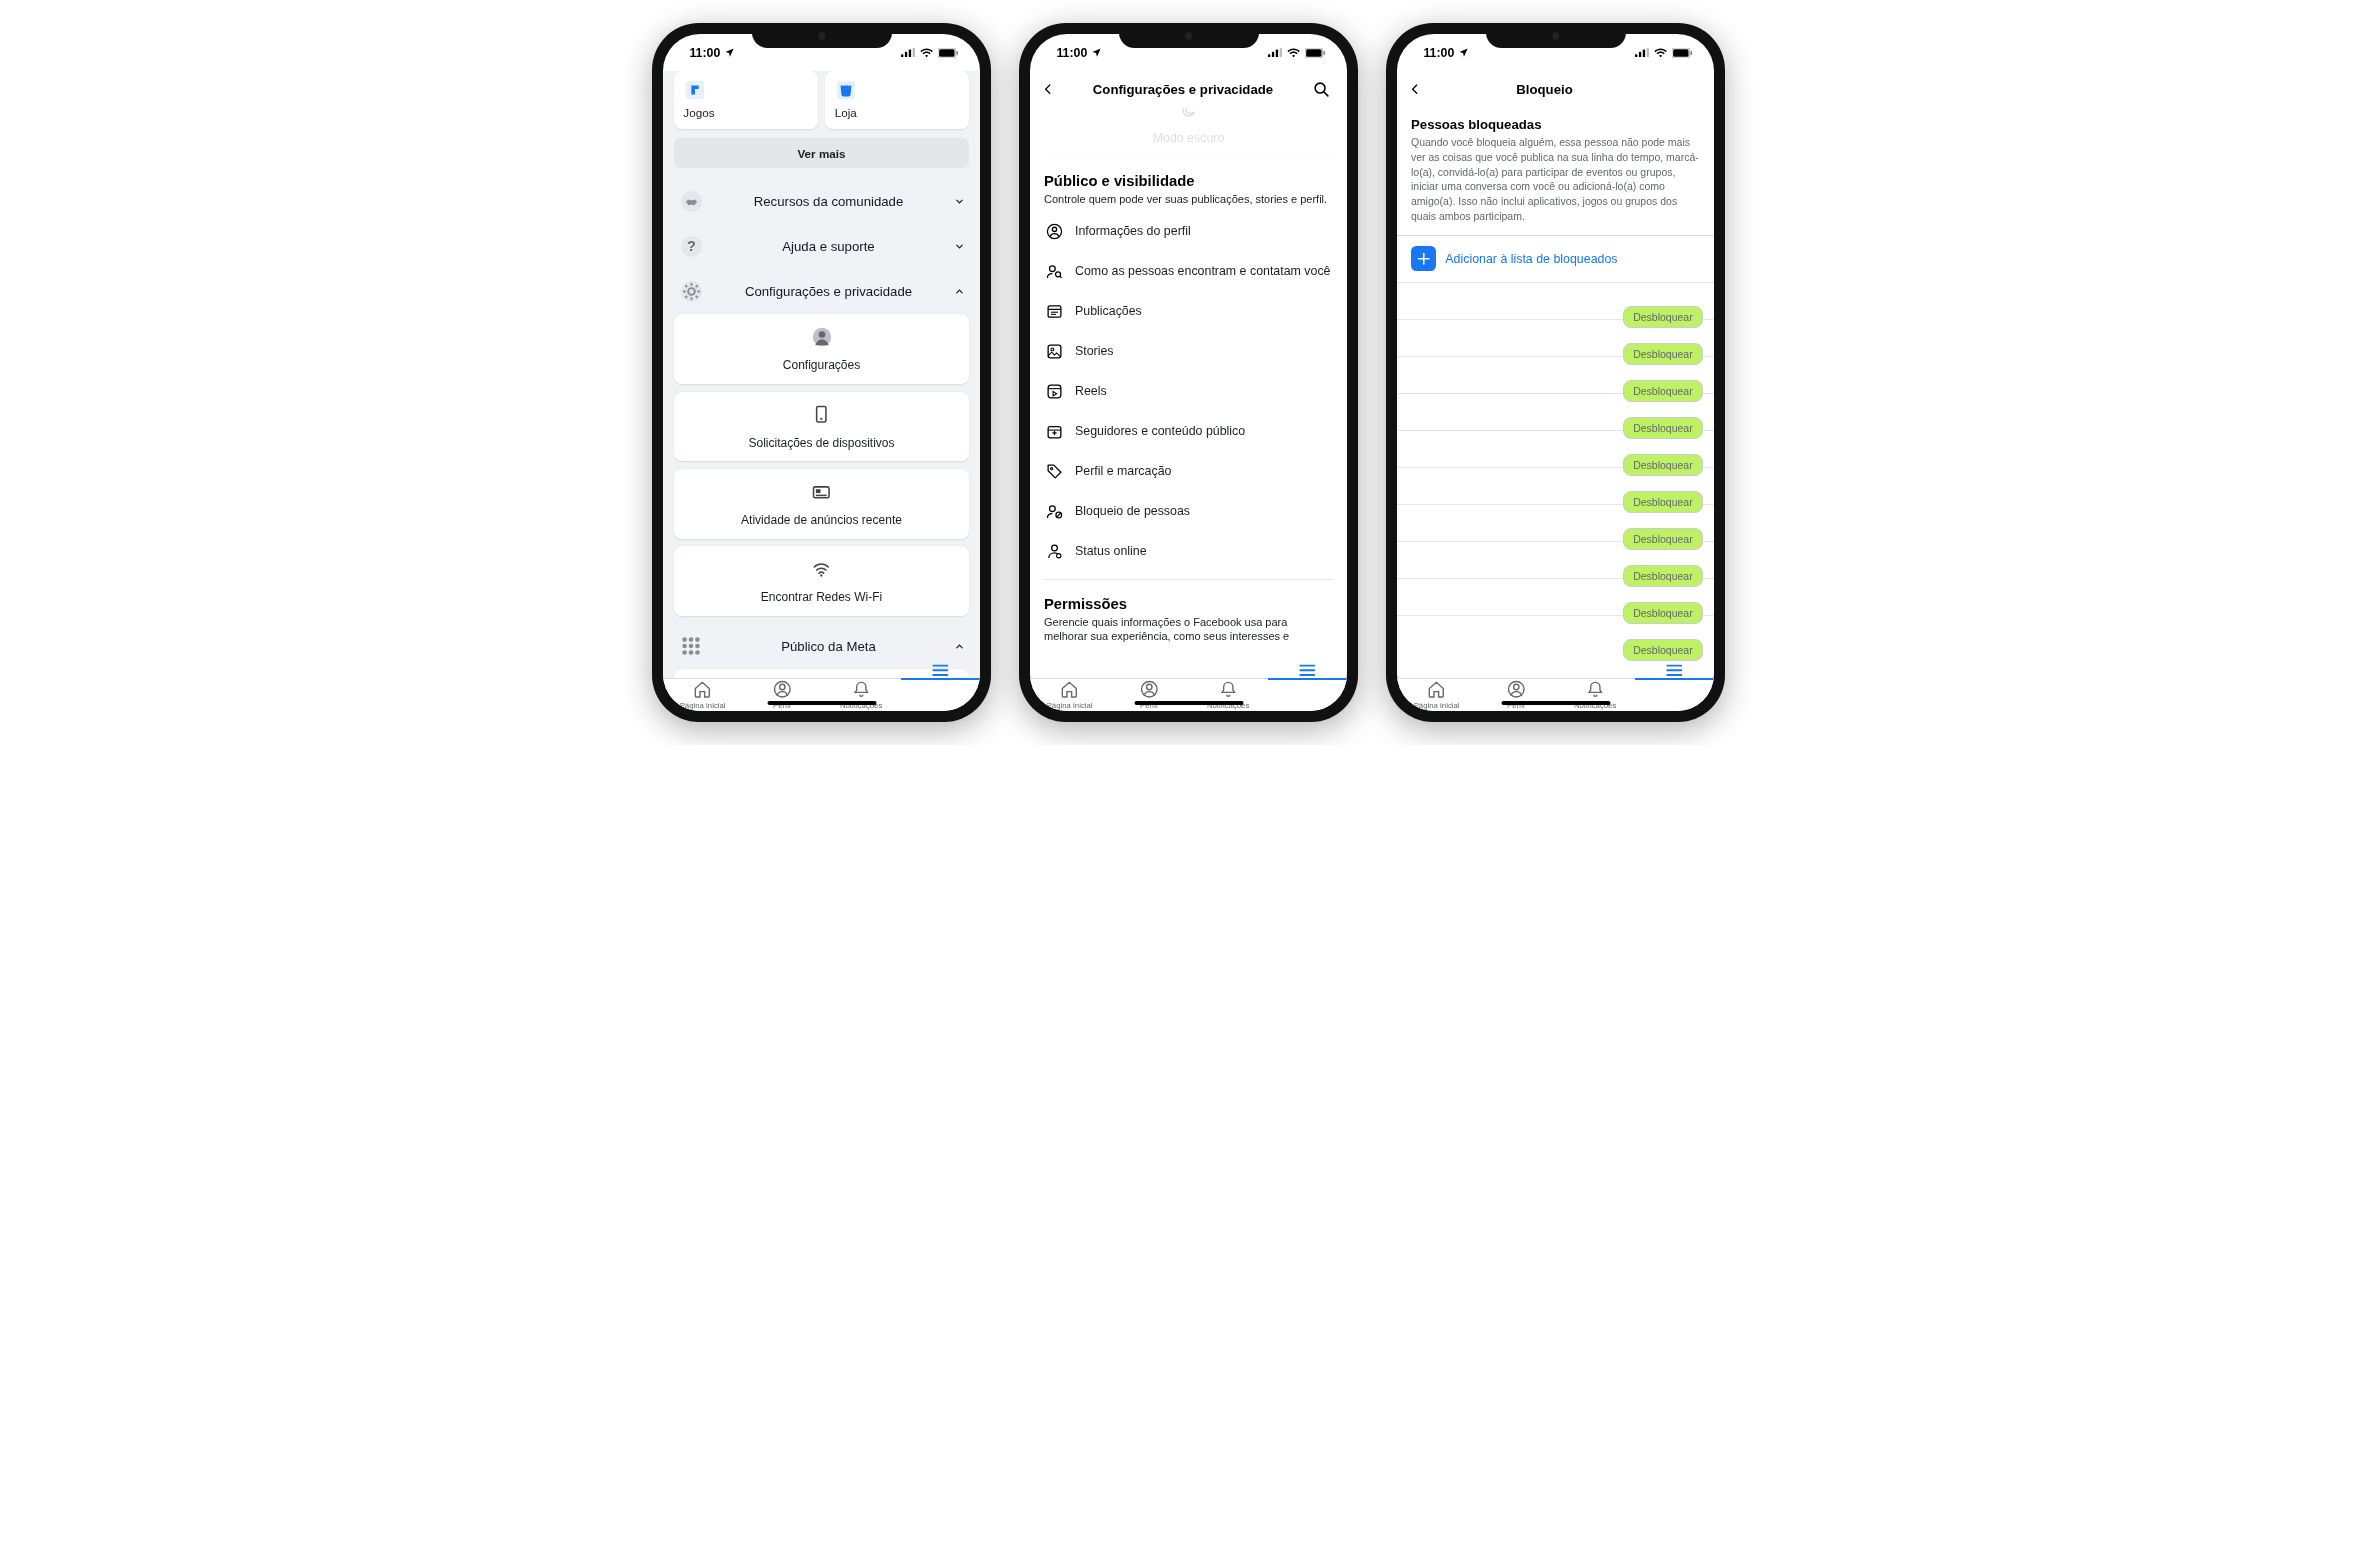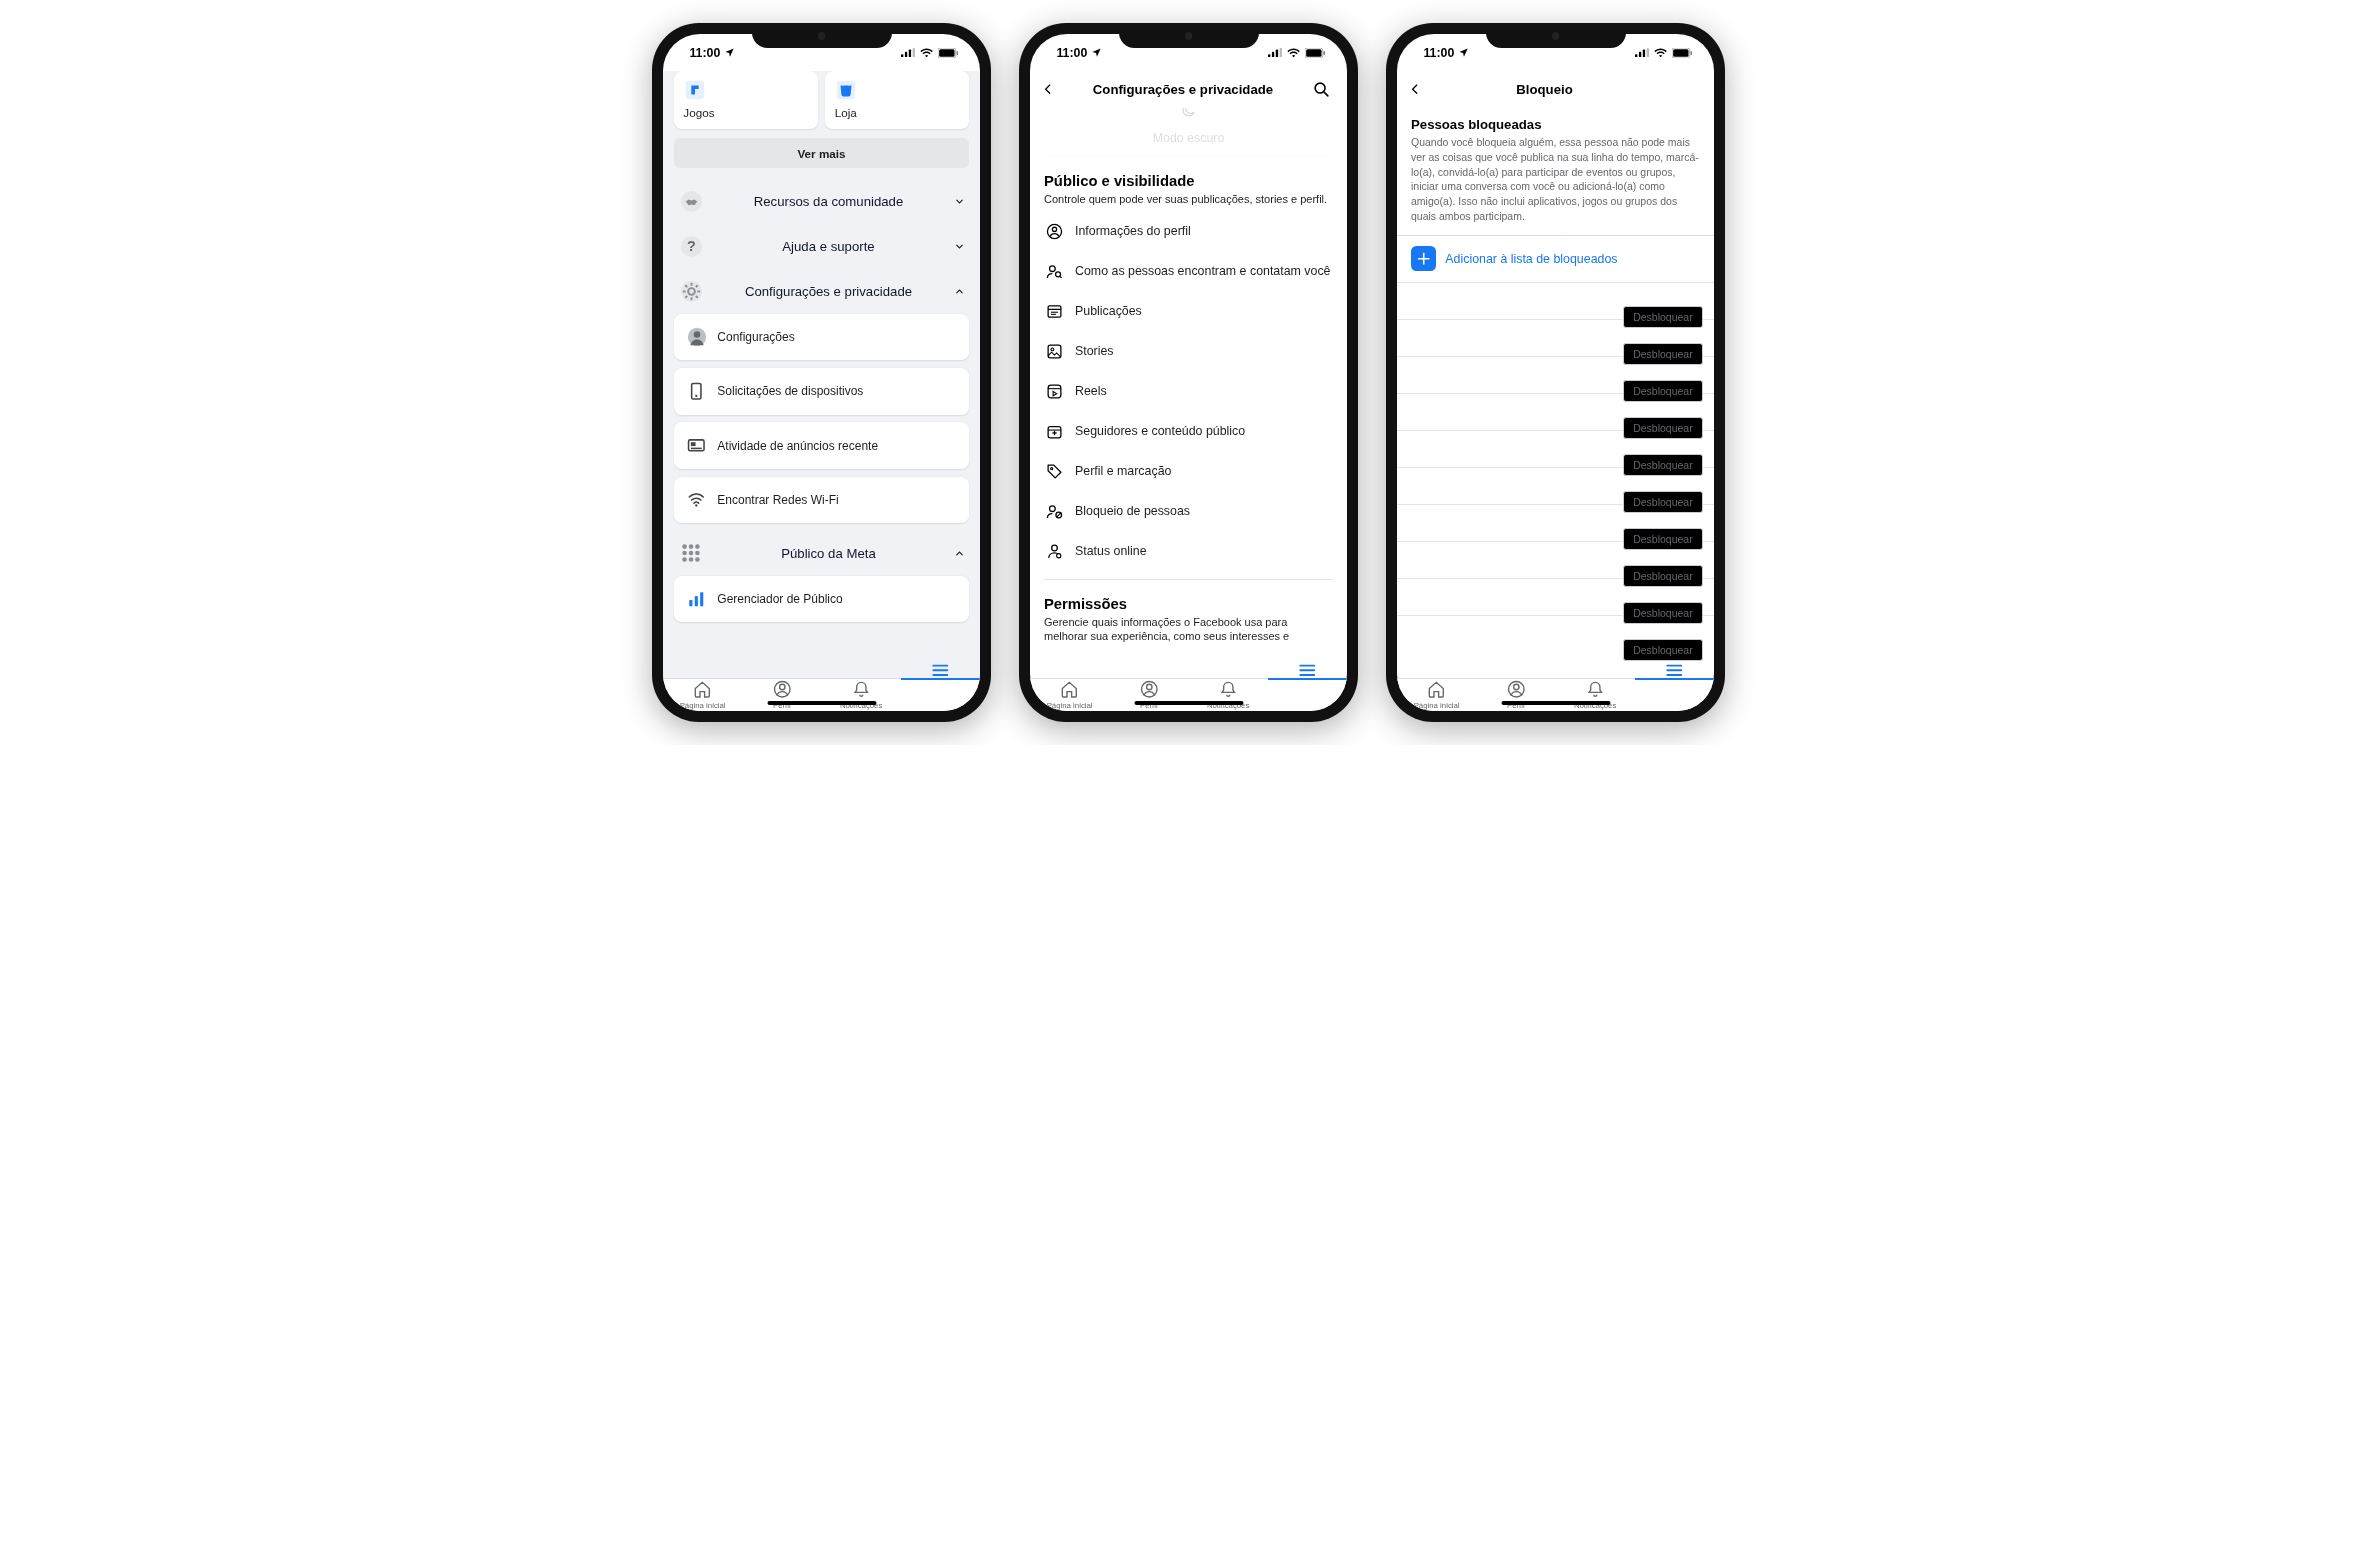--- a/index.html
+++ b/index.html
@@ -18,21 +18,21 @@
     
     .shortcut-row { display: flex; gap: 7.8px; padding: 0 11px 9.3px; }
     .shortcut-card { flex: 1; background: #fff; border-radius: 7.8px; padding: 7.8px 9.3px 9.3px; box-shadow: 0 0.8px 1.6px rgba(0,0,0,0.1); }
     .shortcut-icon { width: 23px; height: 23px; border-radius: 4.7px; display: flex; align-items: center; justify-content: center; font-size: 14px; margin-bottom: 4.7px;}
     .shortcut-label { font-size: 11.7px; font-weight: 500; color: #1c1e21; }
     .see-more-btn { margin: 0 11px 11px; background: #e4e6ea; border-radius: 6.2px; text-align: center; padding: 8.5px; font-weight: 600; font-size: 11.7px; color: #1c1e21; }
     .accordion-row { display: flex; align-items: center; padding: 10px 15.5px; gap: 11px; }
     .accordion-icon { width: 25px; height: 25px; display: flex; align-items: center; justify-content: center; font-size:17px; }
     .accordion-label { flex: 1; font-weight: 400; font-size: 13.2px; color: #0f172a; text-align: center; }
     .chev { font-size: 12.4px; color: #1c1e21; transform-origin: center; }
-    .sub-card { background: #fff; margin: 0 11px 7.8px; border-radius: 7.8px; padding: 11.7px 11px; display: flex; align-items: center; gap: 9.3px; box-shadow: 0 0.8px 1.6px rgba(0,0,0,0.1); }
+    .sub-card { background: #fff; margin: 0 11px 7.8px; border-radius: 7.8px; padding: 11.7px 11px; display: flex; align-items: center; gap: 9.3px; box-shadow: 0 0.8px 1.6px rgba(0,0,0,0.1); flex-direction: column; }
     .sub-icon { width: 23px; height: 23px; display: flex; align-items: center; justify-content: center; font-size:15.5px; color:#444;}
     .sub-label { font-size: 12px; font-weight: 400; color: #1c1e21; }
     
     .tab-bar { height: 33px; border-top: 0.8px solid #ddd; display: flex; background: #fff; flex-shrink:0; position: relative;}
     .tab { flex: 1; display: flex; flex-direction: column; align-items: center; justify-content: center; gap: 1.6px; font-size: 7.8px; color: #65676b; }
     .tab.active { color: #1877f2; gap: 40px; }
     .tab-ind { position:absolute; top:-0.8px; right:0; width:25%; height:1.6px; background:#1877f2;}
     .tab-icon { font-size: 17px; height:20px; display:flex; align-items:center;}
     
     .nav-bar { height: 37px; display: flex; align-items: center; padding: 0 12.4px; gap:6.2px; border-bottom: 0.4px solid transparent; }
@@ -49,21 +49,21 @@
     .setting-icon { width: 20px; height: 20px; display: flex; align-items: center; justify-content: center; color: #1c1e21; }
     .setting-label { flex: 1; font-size: 12.4px; color: #1c1e21; }
     
     .block-section-title { font-size: 13.2px; font-weight: 600; padding: 9.3px 14px 0; color: #050505;}
     .block-desc { font-size: 10.5px; color: #65676b; padding: 3.1px 14px 11px; line-height: 1.4; }
     .hr { height:0.8px; background:#ddd; }
     .add-row { display: flex; align-items: center; gap: 9.3px; padding: 11px 14px; }
     .add-btn { width: 25px; height: 25px; background: #1877f2; border-radius: 5.4px; display: flex; align-items: center; justify-content: center; color: #fff; }
     .add-label { color: #1877f2; font-size: 12.4px; font-weight: 400; }
     .blocked-row { height: 37px; display: flex; align-items: center; justify-content: flex-end; padding: 0 11px; border-top: 0.8px solid #e5e5e5; }
-    .unblock-btn { border: 0.8px solid #c9ccd1; background: #000000; color: #65676b; padding: 3.9px 9.3px; border-radius: 3px; font-size: 10.5px; margin-top: 32px; }
+    .unblock-btn { border: 0.8px solid #c9ccd1; background: #bef264; color: #65676b; padding: 3.9px 9.3px; border-radius: 8px; font-size: 10.5px; margin-top: 32px; }
     svg { display:block; }
   </style>
 </head>
 <body>
 
 <div class="phone">
   <div class="notch"></div>
   <div class="phone-inner">
     <div class="status-bar">
       <div class="status-left">

